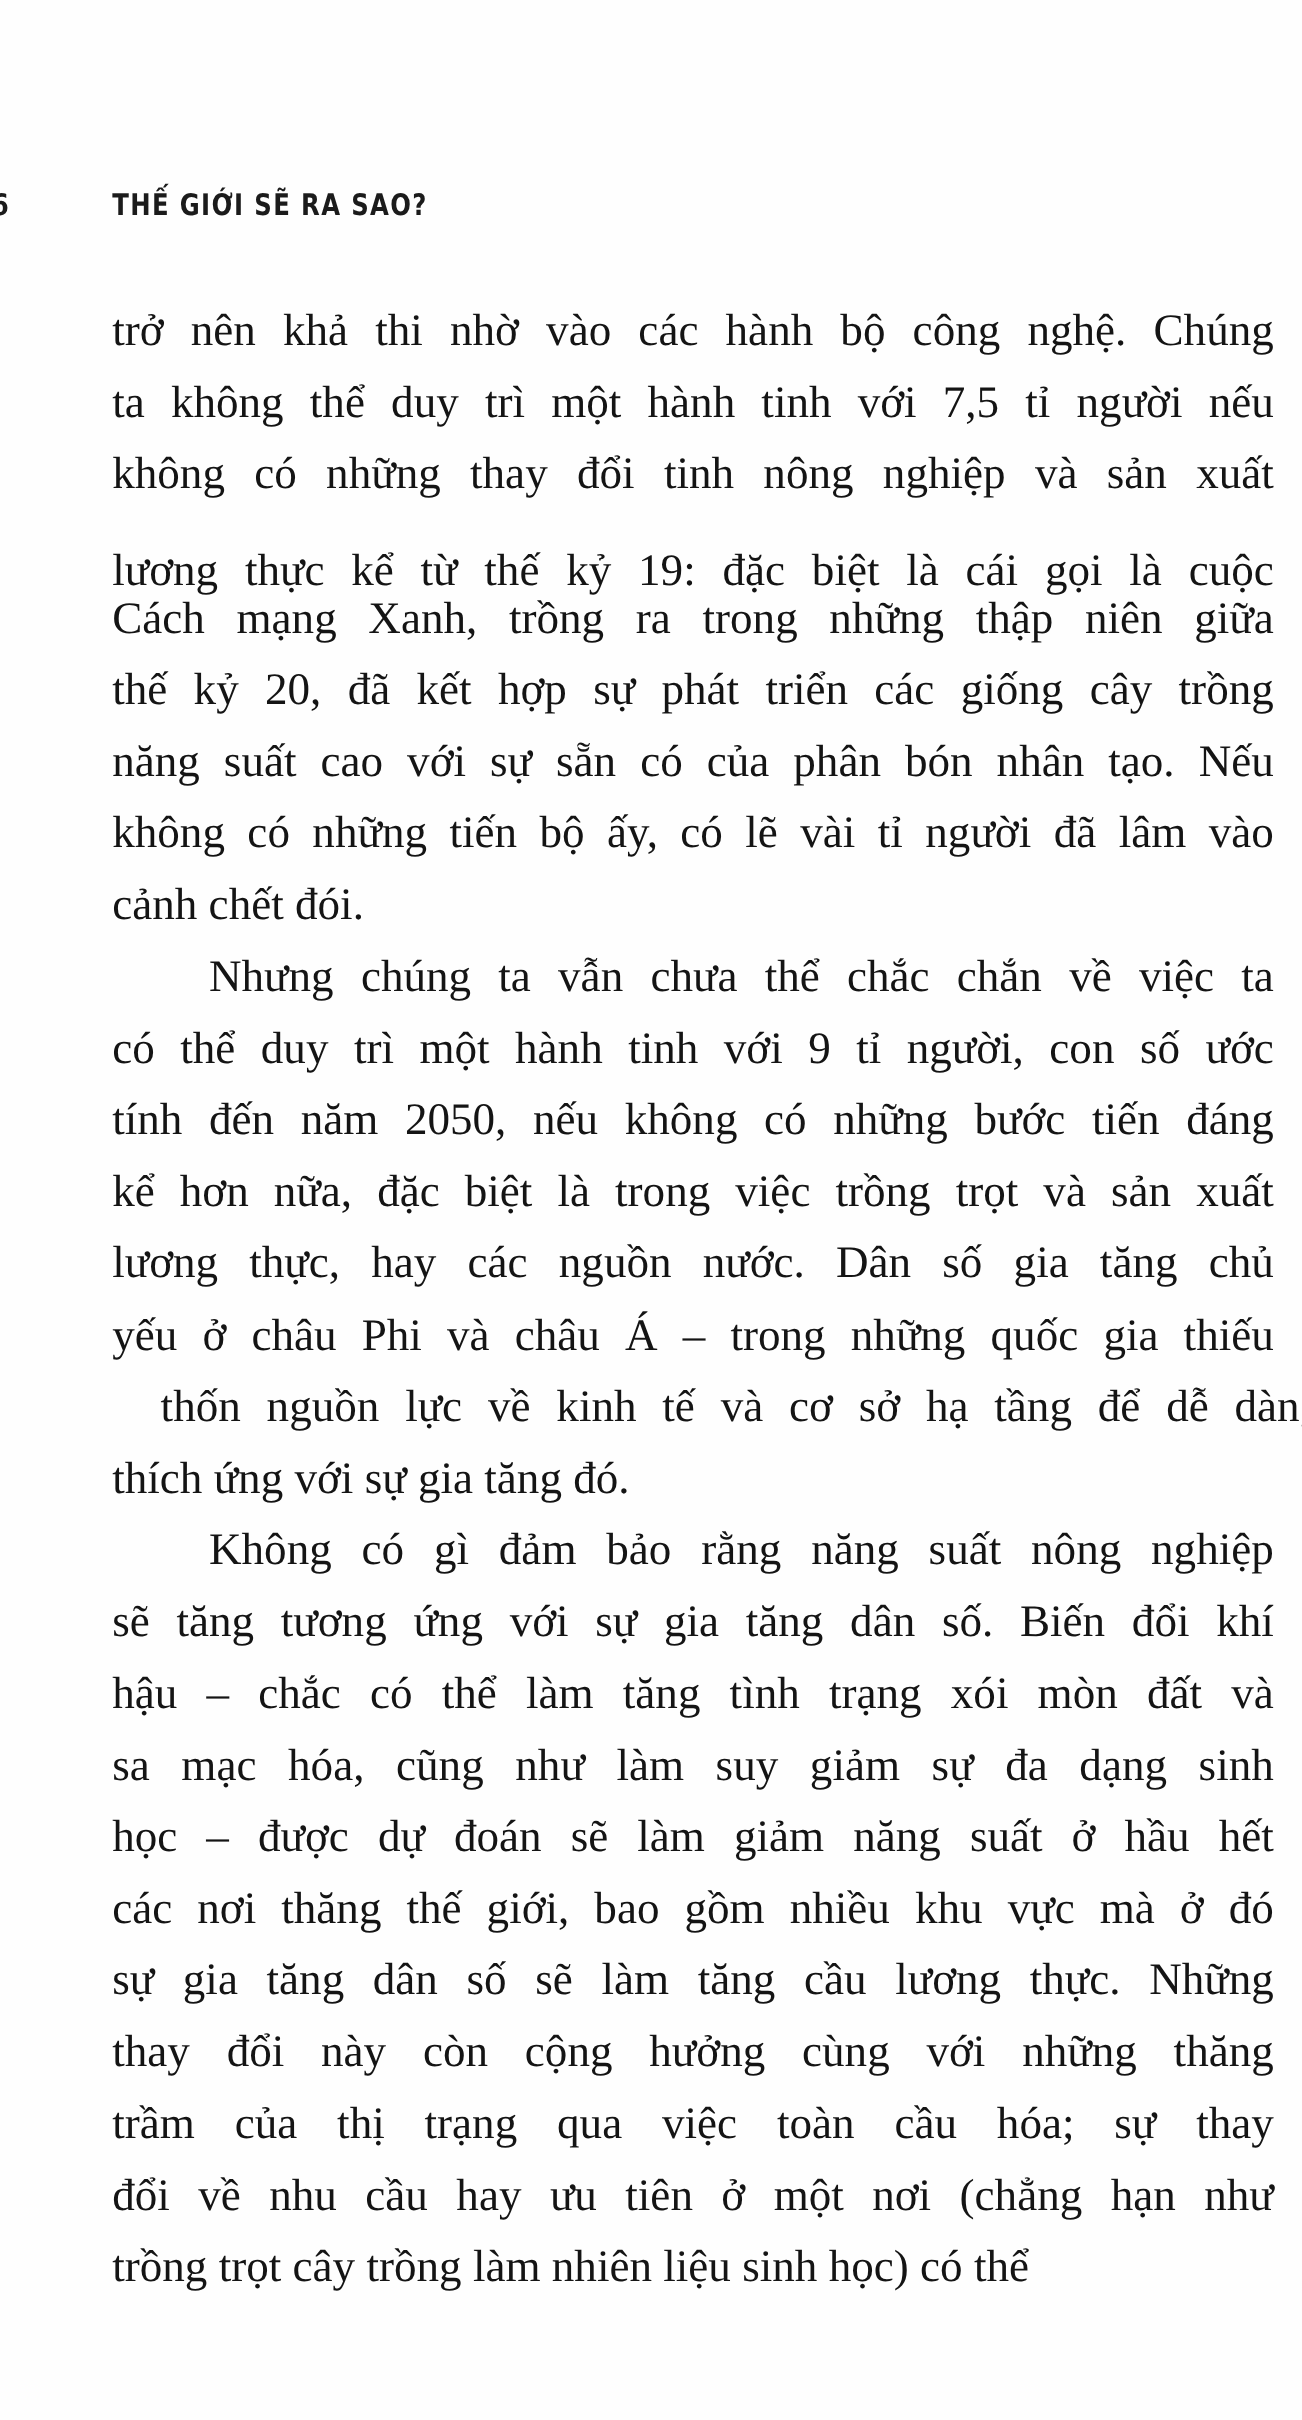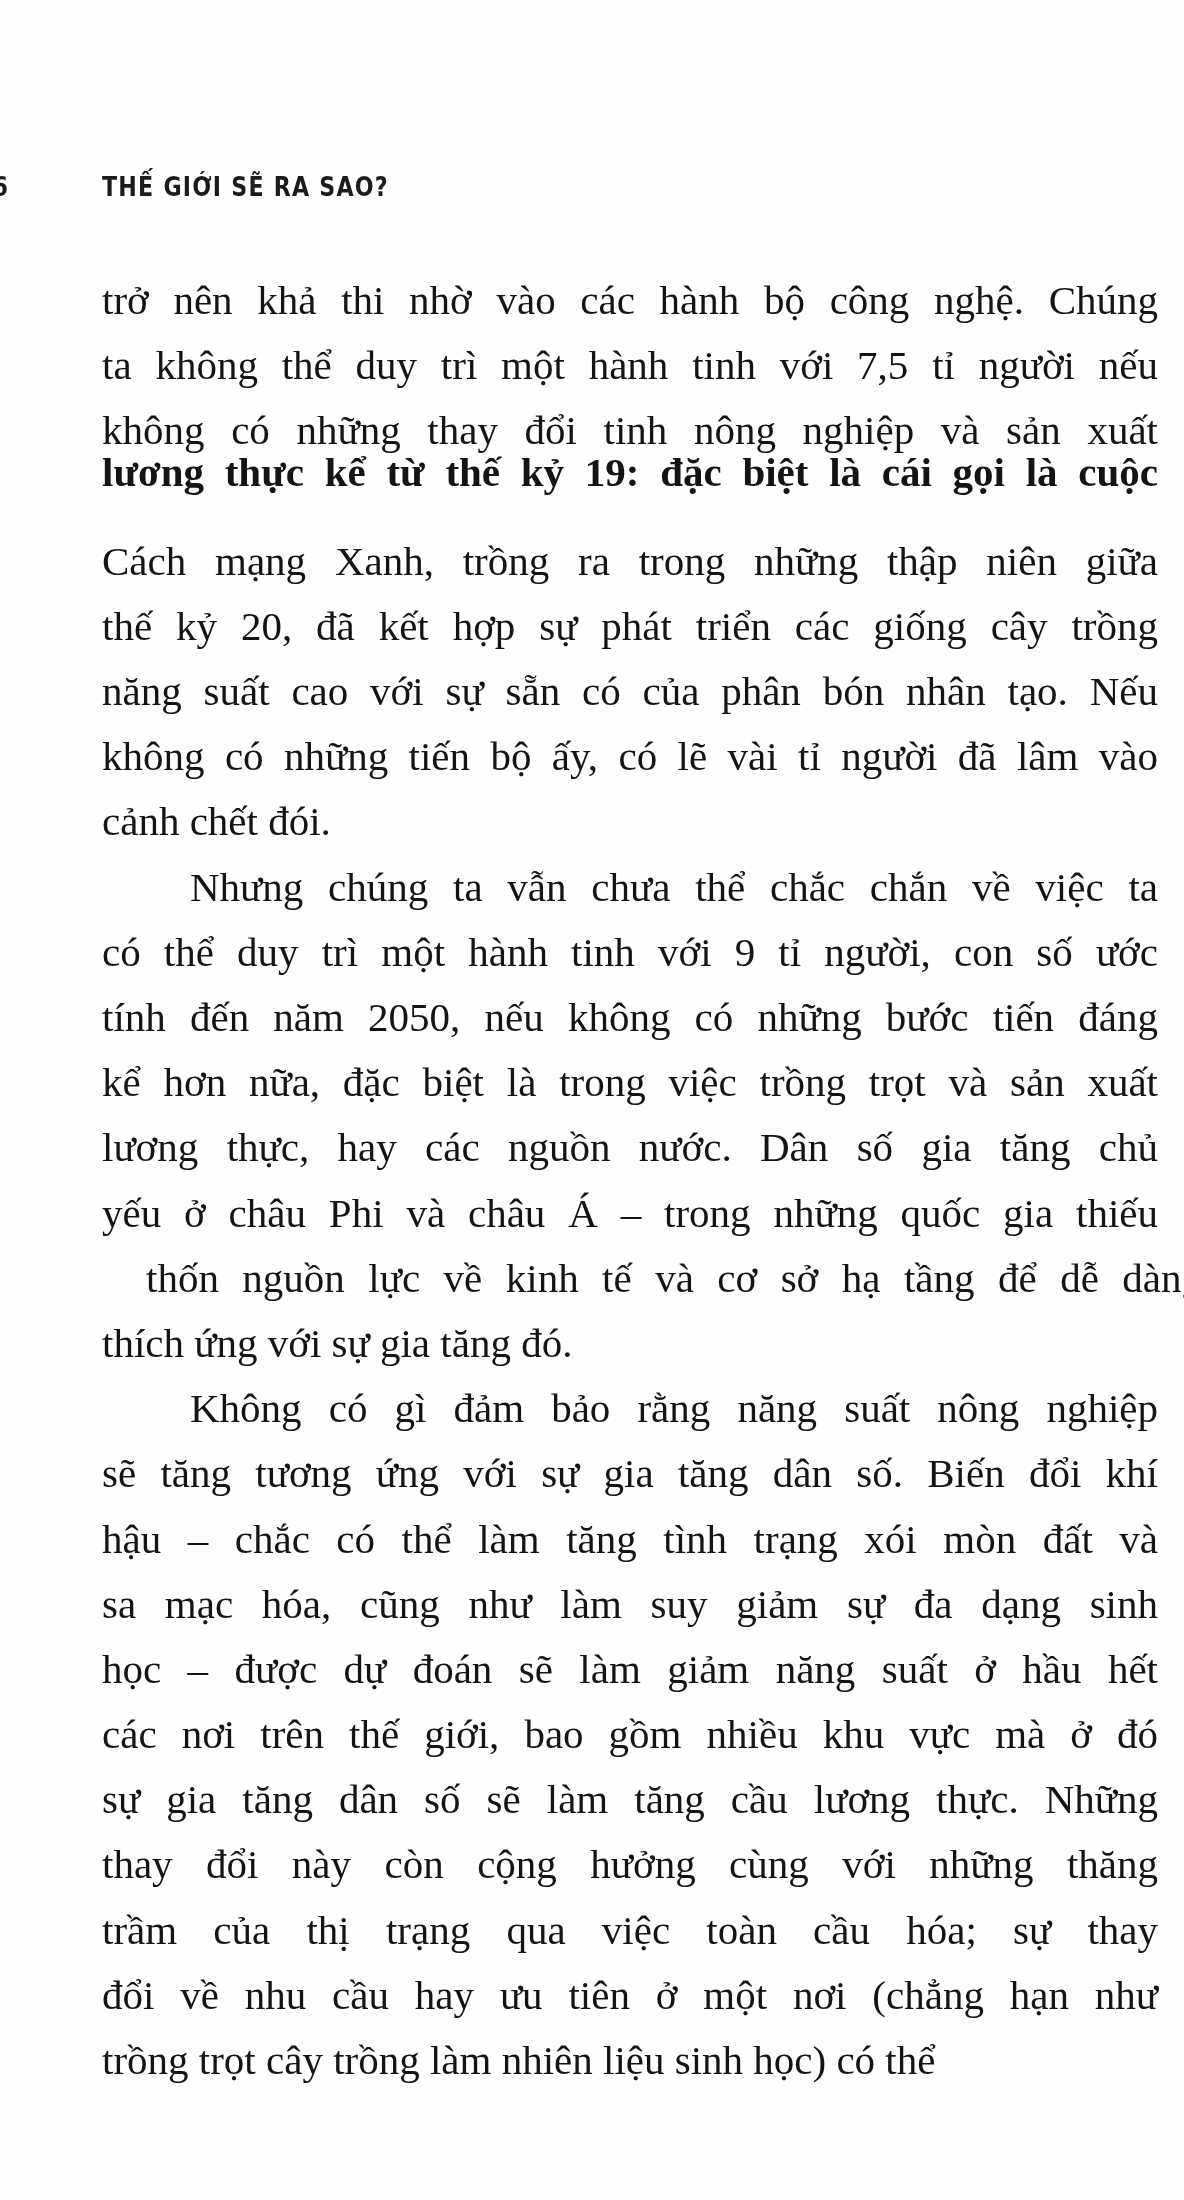--- a/index.html
+++ b/index.html
@@ -97,21 +97,21 @@
       <div>
         <div class="line" style="top: 269px;">
           <span class="txt">trở nên khả thi nhờ vào các hành bộ công nghệ. Chúng</span>
         </div>
         <div class="line" style="top: 334.185px;">
           <span class="txt">ta không thể duy trì một hành tinh với 7,5 tỉ người nếu</span>
         </div>
         <div class="line" style="top: 399.37px;">
           <span class="txt">không có những thay đổi tinh nông nghiệp và sản xuất</span>
         </div>
-        <div class="line" style="top: 441px; font-weight: bold;">
+        <div class="line" style="top: 487px;">
           <span class="txt">lương thực kể từ thế kỷ 19: đặc biệt là cái gọi là cuộc</span>
         </div>
         <div class="line" style="top: 529.741px;">
           <span class="txt">Cách mạng Xanh, trồng ra trong những thập niên giữa</span>
         </div>
         <div class="line" style="top: 594.926px;">
           <span class="txt">thế kỷ 20, đã kết hợp sự phát triển các giống cây trồng</span>
         </div>
         <div class="line" style="top: 660.111px;">
           <span class="txt">năng suất cao với sự sẵn có của phân bón nhân tạo. Nếu</span>
@@ -159,21 +159,21 @@
         <div class="line" style="top: 1507.52px;">
           <span class="txt">hậu – chắc có thể làm tăng tình trạng xói mòn đất và</span>
         </div>
         <div class="line" style="top: 1572.7px;">
           <span class="txt">sa mạc hóa, cũng như làm suy giảm sự đa dạng sinh</span>
         </div>
         <div class="line" style="top: 1637.89px;">
           <span class="txt">học – được dự đoán sẽ làm giảm năng suất ở hầu hết</span>
         </div>
         <div class="line" style="top: 1703.07px;">
-          <span class="txt">các nơi trên thế giới, bao gồm nhiều khu vực mà ở đó</span>
+          <span class="txt">các nơi thăng thế giới, bao gồm nhiều khu vực mà ở đó</span>
         </div>
         <div class="line" style="top: 1768.26px;">
           <span class="txt">sự gia tăng dân số sẽ làm tăng cầu lương thực. Những</span>
         </div>
         <div class="line" style="top: 1833.44px;">
           <span class="txt">thay đổi này còn cộng hưởng cùng với những thăng</span>
         </div>
         <div class="line" style="top: 1898.63px;">
           <span class="txt">trầm của thị trạng qua việc toàn cầu hóa; sự thay</span>
         </div>

